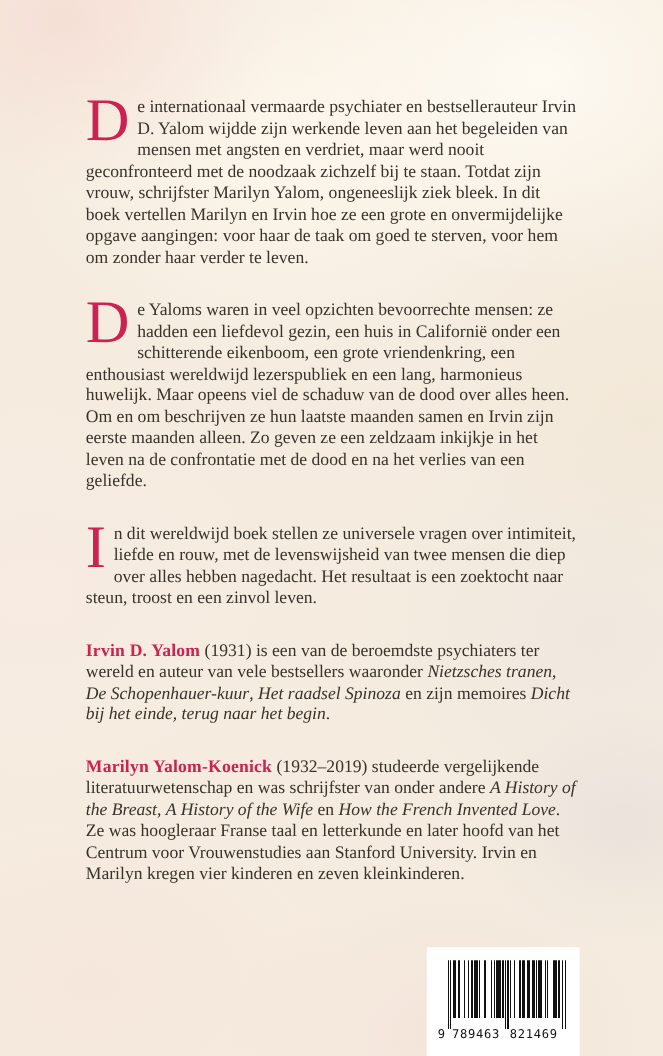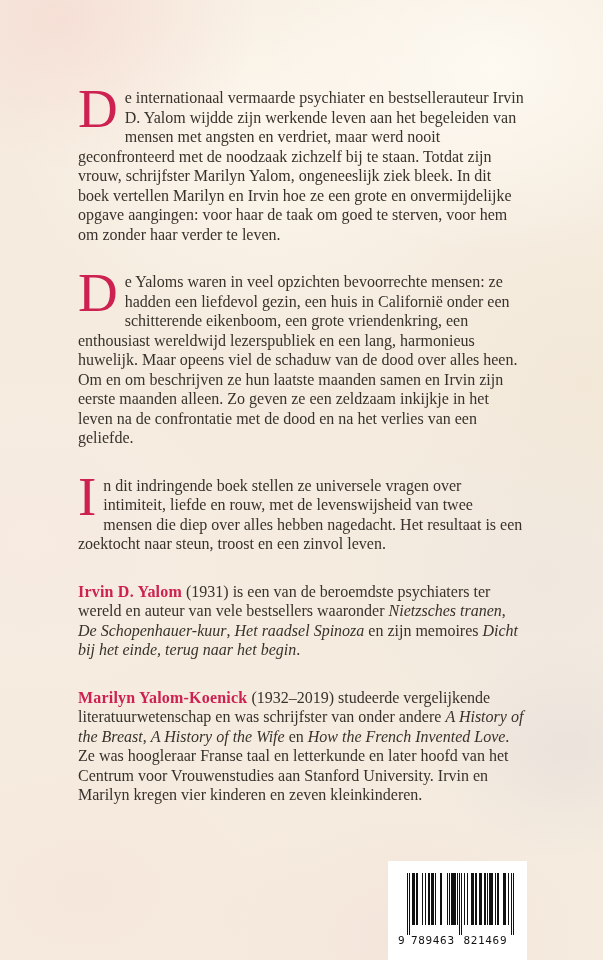--- a/index.html
+++ b/index.html
@@ -55,21 +55,21 @@
 
     <p class="para">
       <span class="dropcap">D</span><span>e internationaal vermaarde psychiater en bestsellerauteur Irvin D. Yalom wijdde zijn werkende leven aan het begeleiden van mensen met angsten en verdriet, maar werd nooit geconfronteerd met de noodzaak zichzelf bij te staan. Totdat zijn vrouw, schrijfster Marilyn Yalom, ongeneeslijk ziek bleek. In dit boek vertellen Marilyn en Irvin hoe ze een grote en onvermijdelijke opgave aangingen: voor haar de taak om goed te sterven, voor hem om zonder haar verder te leven.</span>
     </p>
 
     <p class="para">
       <span class="dropcap">D</span><span>e Yaloms waren in veel opzichten bevoorrechte mensen: ze hadden een liefdevol gezin, een huis in Californië onder een schitterende eikenboom, een grote vriendenkring, een enthousiast wereldwijd lezerspubliek en een lang, harmonieus huwelijk. Maar opeens viel de schaduw van de dood over alles heen. Om en om beschrijven ze hun laatste maanden samen en Irvin zijn eerste maanden alleen. Zo geven ze een zeldzaam inkijkje in het leven na de confrontatie met de dood en na het verlies van een geliefde.</span>
     </p>
 
     <p class="para">
-      <span class="dropcap">I</span><span>n dit indringende boek stellen ze universele vragen over intimiteit, liefde en rouw, met de levenswijsheid van twee mensen die diep over alles hebben nagedacht. Het resultaat is een zoektocht naar steun, troost en een zinvol leven.</span>
+      <span class="dropcap">I</span><span>n dit wereldwijd boek stellen ze universele vragen over intimiteit, liefde en rouw, met de levenswijsheid van twee mensen die diep over alles hebben nagedacht. Het resultaat is een zoektocht naar steun, troost en een zinvol leven.</span>
     </p>
 
     <div class="bio-section">
 
       <p class="bio"><span class="accent">Irvin D. Yalom</span><span> (1931) is een van de beroemdste psychiaters ter wereld en auteur van vele bestsellers waaronder </span><span class="it">Nietzsches tranen</span><span>, </span><span class="it">De Schopenhauer-kuur</span><span>, </span><span class="it">Het raadsel Spinoza</span><span> en zijn memoires </span><span class="it">Dicht bij het einde, terug naar het begin</span><span>.</span></p>
 
       <p class="bio"><span class="accent">Marilyn Yalom-Koenick</span><span> (1932–2019) studeerde vergelijkende literatuurwetenschap en was schrijfster van onder andere </span><span class="it">A History of the Breast</span><span>, </span><span class="it">A History of the Wife</span><span> en </span><span class="it">How the French Invented Love</span><span>. Ze was hoogleraar Franse taal en letterkunde en later hoofd van het Centrum voor Vrouwenstudies aan Stanford University. Irvin en Marilyn kregen vier kinderen en zeven kleinkinderen.</span></p>
 
     </div>
   </div>

